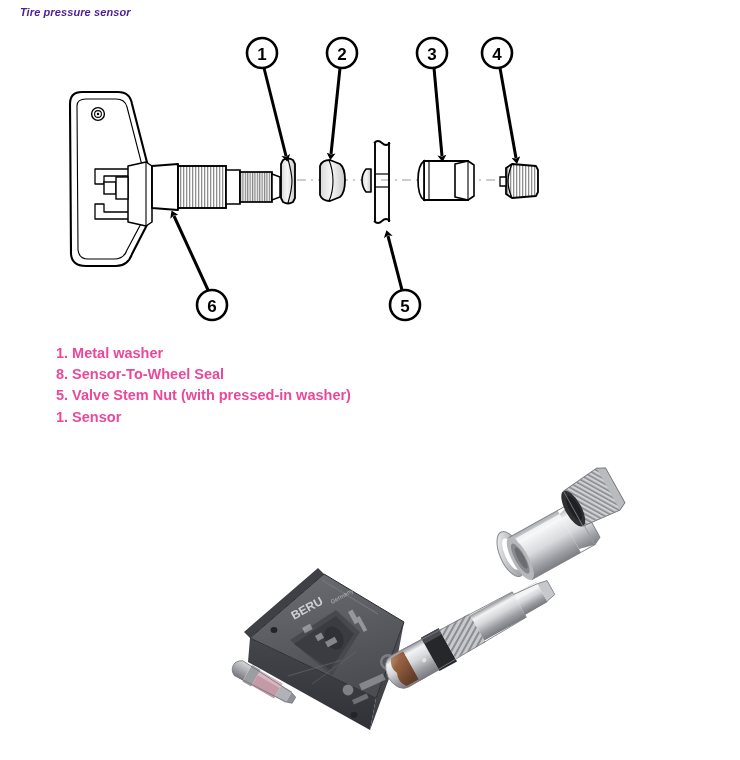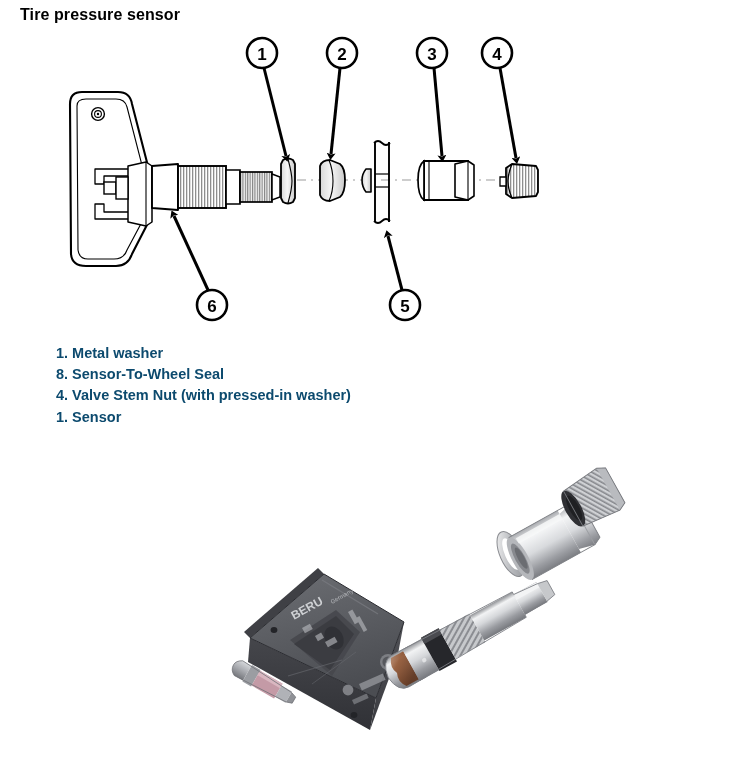--- a/index.html
+++ b/index.html
@@ -8,33 +8,34 @@
     background:#ffffff;
     font-family:"Liberation Sans", sans-serif;
     color:#000000;
     overflow:hidden;
     position:relative;
   }
   #page{position:relative;width:740px;height:760px;}
 
   .title{
     position:absolute;left:20px;top:6px;
-    font-size:16px;font-weight:bold;letter-spacing:0.1px;
-    color:#000000;
+    font-size:11px;font-weight:bold;letter-spacing:0.1px;
+    color:#4c1d95;
+    font-style:italic;
   }
 
   
   .diagram{position:absolute;left:0;top:14px;width:570px;height:320px;}
   .diagram svg{display:block;}
 
   
   .legend{
     position:absolute;left:56px;top:343px;
     font-size:14.5px;font-weight:bold;line-height:21.2px;
-    color:#0c4a6e;
+    color:#ec4899;
   }
   .legend .li{white-space:nowrap;}
 
   
   .photo{position:absolute;left:228px;top:462px;width:400px;height:296px;}
   .photo svg{display:block;}
 </style>
 </head>
 <body>
 
@@ -203,21 +204,21 @@
         <line x1="208" y1="276" x2="174" y2="202" stroke="#000" stroke-width="3" marker-end="url(#arrowhead)"></line>
         <circle cx="212" cy="291" r="15" fill="#fff" stroke="#000" stroke-width="2.6"></circle>
         <text x="212" y="297.5" text-anchor="middle" font-family="Liberation Sans, sans-serif" font-size="17" font-weight="bold" fill="#000">6</text>
       </g>
     </svg>
   </div>
 
   <div class="legend">
     <div class="li">1. Metal washer</div>
     <div class="li">8. Sensor-To-Wheel Seal</div>
-    <div class="li">4. Valve Stem Nut (with pressed-in washer)</div>
+    <div class="li">5. Valve Stem Nut (with pressed-in washer)</div>
     <div class="li">1. Sensor</div>
   </div>
 
   <div class="photo">
     <svg width="400" height="296" viewBox="0 0 400 296" xmlns="http://www.w3.org/2000/svg">
       <defs>
         <linearGradient id="bodyTop" x1="0" y1="0" x2="0.35" y2="1">
           <stop offset="0%" stop-color="#6d6f74"></stop>
           <stop offset="55%" stop-color="#5a5c61"></stop>
           <stop offset="100%" stop-color="#4b4d52"></stop>

